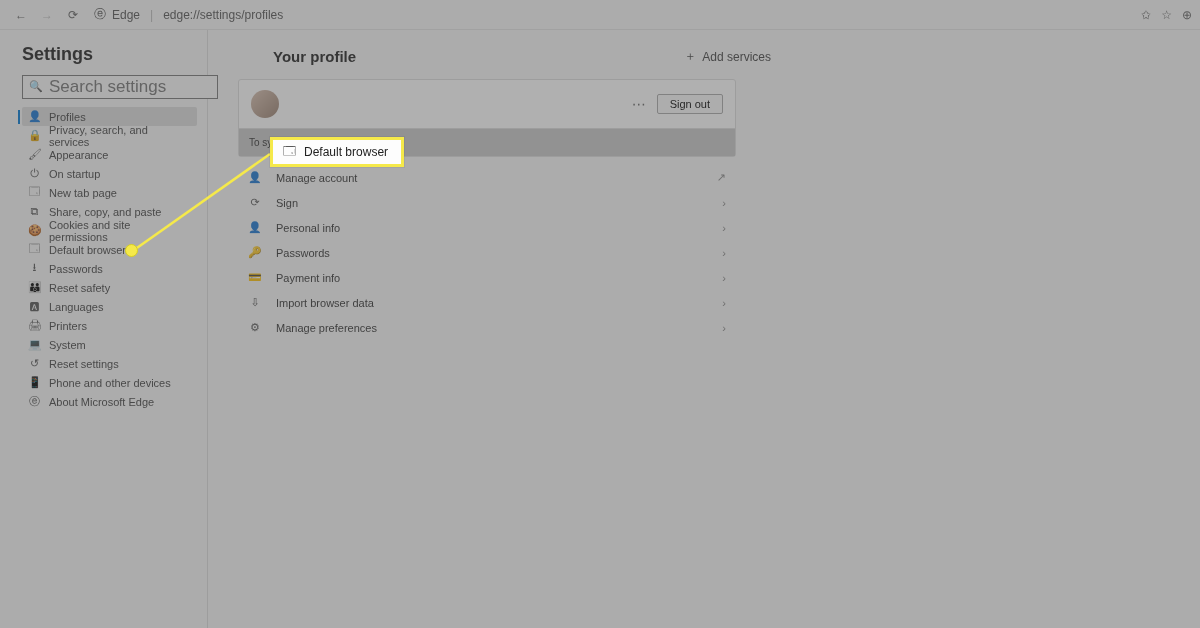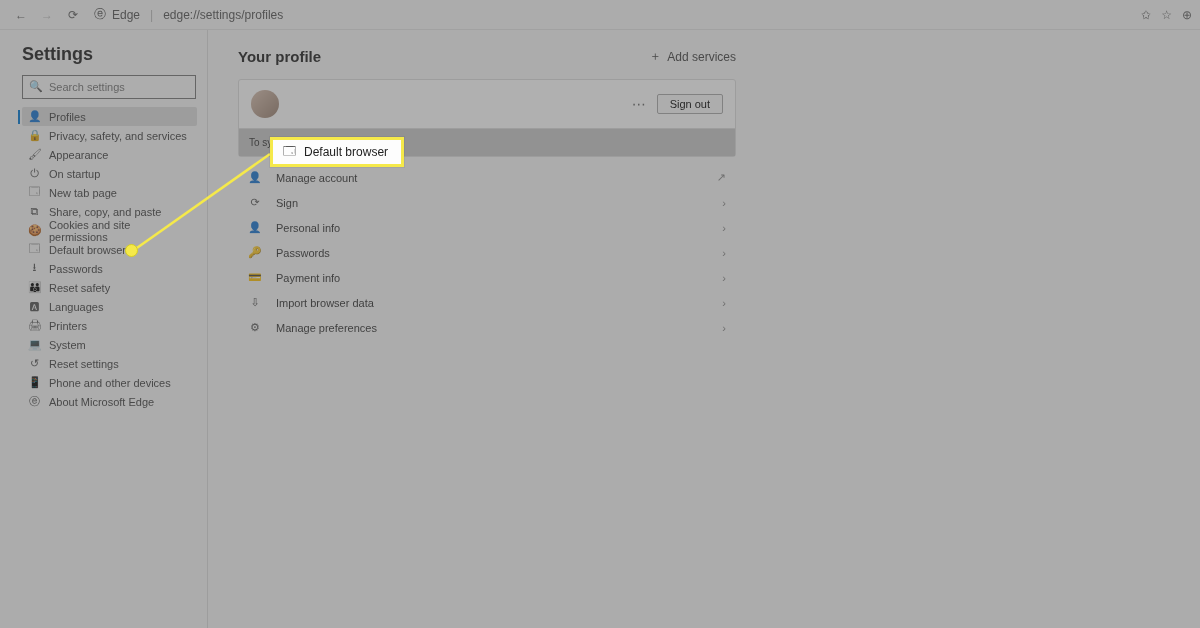--- a/index.html
+++ b/index.html
@@ -7,28 +7,28 @@
   .dim { position:absolute; inset:0; background:rgba(80,80,80,0.45); pointer-events:none; z-index:5; }
   .toolbar { height:30px; display:flex; align-items:center; padding:0 8px; background:#f7f7f7; border-bottom:1px solid #e3e3e3; font-size:12px; color:#555; }
   .toolbar .navicon { width:18px; text-align:center; margin:0 4px; color:#666; }
   .addrbar { display:flex; align-items:center; margin-left:8px; gap:6px; }
   .addrbar .divider { color:#bbb; margin:0 4px; }
   .toolbar-right { margin-left:auto; display:flex; gap:10px; color:#666; }
   .body { display:flex; height:598px; }
   .sidebar { width:208px; padding:14px 10px 0 22px; border-right:1px solid #dcdcdc; }
   .sidebar h1 { font-size:18px; font-weight:600; margin-bottom:10px; color:#222; }
   .searchwrap { position:relative; margin-bottom:8px; }
-  .searchwrap input { width:174px; height:24px; border:1px solid #777; padding:0 6px 0 26px; font-size:11px; background:#fafafa; }
+  .searchwrap input { width:196px; height:24px; border:1px solid #777; padding:0 6px 0 26px; font-size:17px; background:#fafafa; }
   .searchwrap .sicon { position:absolute; left:7px; top:5px; font-size:11px; color:#666; }
   .navitem { display:flex; align-items:center; gap:8px; height:19px; padding:0 6px; font-size:11px; color:#444; border-radius:2px; cursor:pointer; }
   .navitem.active { background:#dcdcdc; }
   .navitem.active::before { content:""; position:absolute; left:18px; width:2px; height:14px; background:#0078d4; }
   .navitem .nicon { width:13px; text-align:center; color:#555; font-size:11px; }
   .main { flex:1; padding:18px 0 0 30px; }
-  .main-header { display:flex; align-items:center; width:498px; margin-bottom:14px; }
+  .main-header { display:flex; align-items:center; width:498px; margin-bottom:14px;margin-left:35px; }
   .main-header h2 { font-size:15px; font-weight:600; color:#222; }
   .addprofile { margin-left:auto; display:flex; align-items:center; gap:6px; font-size:12px; color:#444; }
   .profilecard { width:498px; border:1px solid #ddd; border-radius:3px; background:#fff; }
   .profilecard-top { display:flex; align-items:center; padding:10px 12px; gap:10px; }
   .avatar { width:28px; height:28px; border-radius:50%; background:linear-gradient(135deg,#d8c0b0,#998070); }
   .dots { margin-left:auto; color:#666; font-size:14px; letter-spacing:1px; }
   .signout { border:1px solid #aaa; background:#fafafa; padding:3px 12px; font-size:11px; border-radius:2px; cursor:pointer; }
   .syncbar { height:28px; background:#c8c8c8; display:flex; align-items:center; padding:0 10px; font-size:10px; color:#333; border-top:1px solid #ddd; }
   .content-list { width:498px; margin-top:8px; }
   .row { display:flex; align-items:center; height:25px; padding:0 10px; font-size:11px; color:#333; }
@@ -66,21 +66,21 @@
       <span class="sicon">🔍</span>
       <input type="text" placeholder="Search settings" style="">
     </div>
     <div id="navlist">
         <div class="navitem active">
           <span class="nicon">👤</span>
           <span>Profiles</span>
         </div>
         <div class="navitem">
           <span class="nicon">🔒</span>
-          <span>Privacy, safety, and services</span>
+          <span>Privacy, search, and services</span>
         </div>
         <div class="navitem">
           <span class="nicon">🖌</span>
           <span>Appearance</span>
         </div>
         <div class="navitem">
           <span class="nicon">⏻</span>
           <span>On startup</span>
         </div>
         <div class="navitem">

